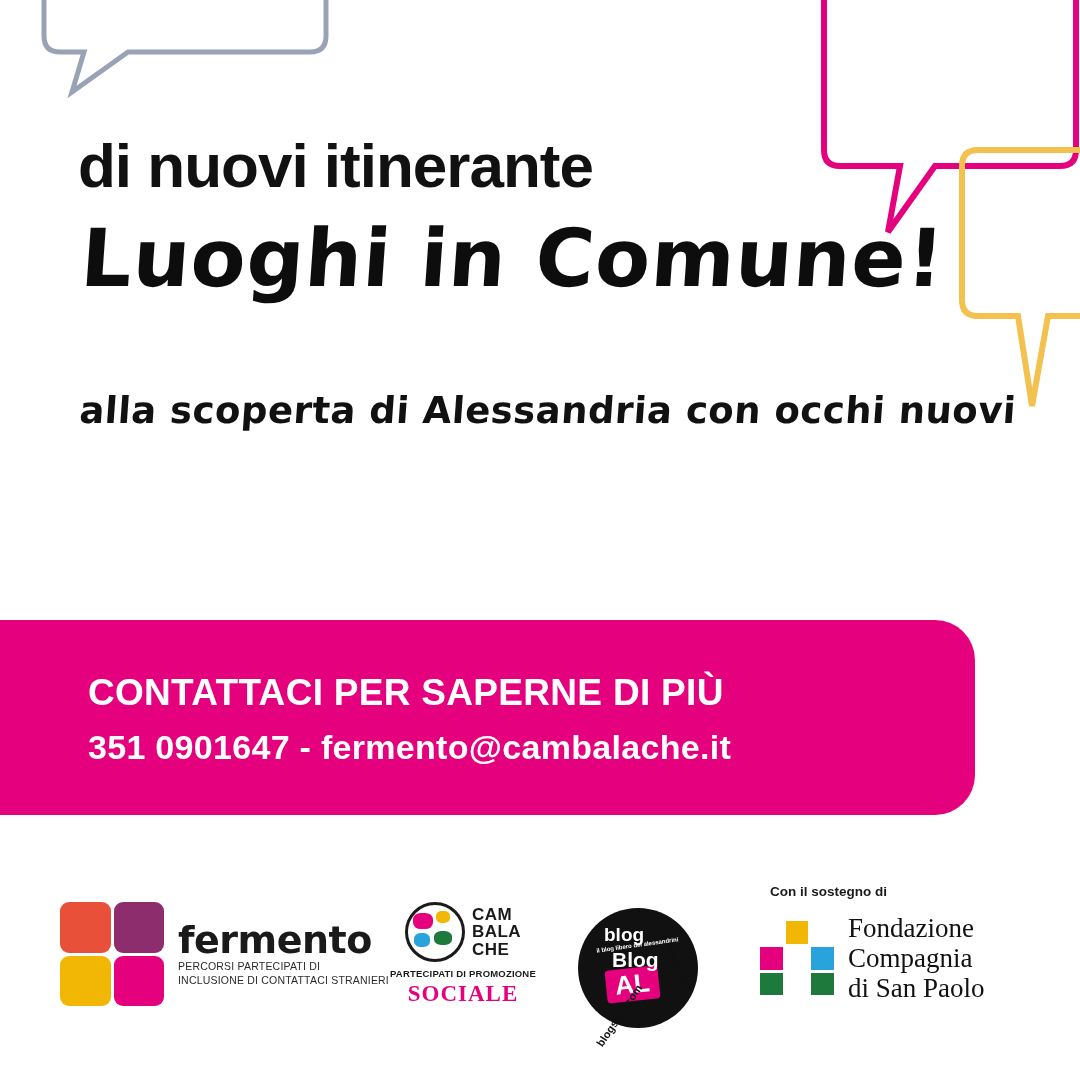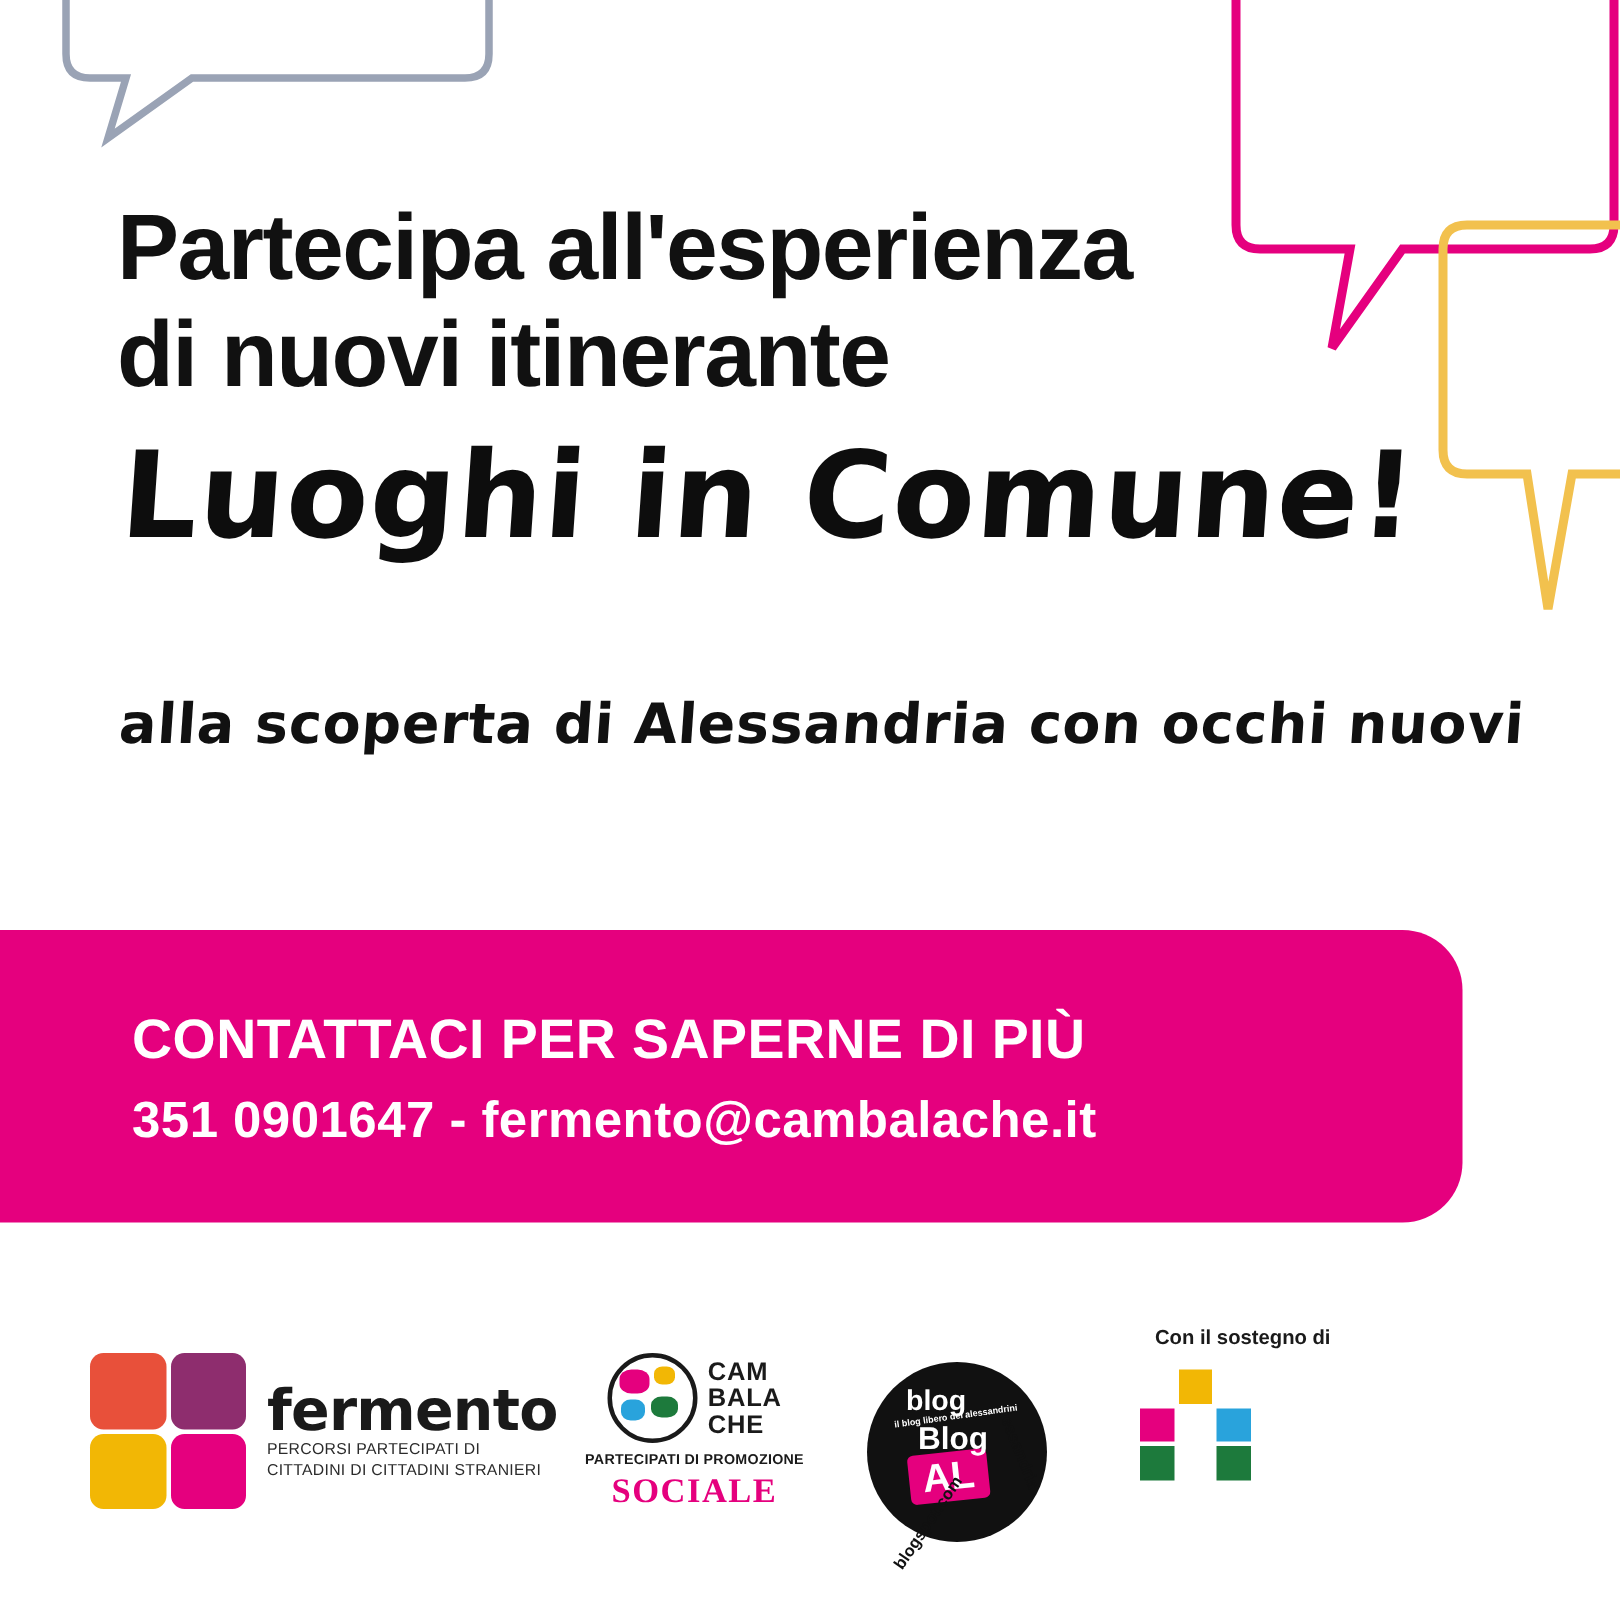--- a/index.html
+++ b/index.html
@@ -277,21 +277,20 @@
 </head>
 <body>
 
 <svg class="bubbles" viewBox="0 0 1080 1080">
   <path d="M 60 -60 L 310 -60 Q 326 -60 326 -44 L 326 36 Q 326 52 310 52 L 128 52 L 72 92 L 84 52 L 60 52 Q 44 52 44 36 L 44 -44 Q 44 -60 60 -60 Z" fill="none" stroke="#9aa3b5" stroke-width="5"></path>
   <path d="M 840 -40 L 1060 -40 Q 1076 -40 1076 -24 L 1076 150 Q 1076 166 1060 166 L 935 166 L 888 232 L 900 166 L 840 166 Q 824 166 824 150 L 824 -24 Q 824 -40 840 -40 Z" fill="none" stroke="#e5007e" stroke-width="6"></path>
   <path d="M 978 150 L 1110 150 Q 1126 150 1126 166 L 1126 300 Q 1126 316 1110 316 L 1048 316 L 1032 406 L 1018 316 L 978 316 Q 962 316 962 300 L 962 166 Q 962 150 978 150 Z" fill="none" stroke="#f2c14e" stroke-width="6"></path>
 </svg>
 
 <div class="headline-block">
-  <div class="head-line">Partecipa all'esperienza</div>
   <div class="head-line">di nuovi itinerante</div>
   <div class="title-script">Luoghi in Comune!</div>
   <div class="subtitle-script">alla scoperta di Alessandria con occhi nuovi</div>
 </div>
 
 <div class="contact-band">
   <div class="line1">CONTATTACI PER SAPERNE DI PIÙ</div>
   <div class="line2">351 0901647 - fermento@cambalache.it</div>
 </div>
 
@@ -301,21 +300,21 @@
     <div class="puzzle">
       <div class="pz1"></div>
         <div class="pz2"></div>
         <div class="pz3"></div>
         <div class="pz4"></div>
     </div>
     <div class="fermento-text">
       <div class="fermento-word">fermento</div>
       <div class="fermento-sub">
         <div>PERCORSI PARTECIPATI DI</div>
-        <div>CITTADINI DI CITTADINI STRANIERI</div>
+        <div>INCLUSIONE DI CONTATTACI STRANIERI</div>
       </div>
     </div>
   </div>
 
   <div class="logo-cambalache">
     <div class="cb-top">
       <div class="cb-globe">
         <i style="background:#e5007e; width:20px; height:16px; left:5px; top:8px;"></i>
         <i style="background:#f2b705; width:14px; height:12px; left:28px; top:6px;"></i>
         <i style="background:#29a3dc; width:16px; height:14px; left:6px; top:28px;"></i>
@@ -348,16 +347,21 @@
         <div style="background:#ffffff"></div>
           <div style="background:#f2b705"></div>
           <div style="background:#ffffff"></div>
         <div style="background:#e5007e"></div>
           <div style="background:#ffffff"></div>
           <div style="background:#29a3dc"></div>
         <div style="background:#1d7a3c"></div>
           <div style="background:#ffffff"></div>
           <div style="background:#1d7a3c"></div>
       </div>
+      <div class="csp-name">
+        <div>Fondazione</div>
+        <div>Compagnia</div>
+        <div>di San Paolo</div>
+      </div>
     </div>
   </div>
 
 </div>
 
 </body></html>

